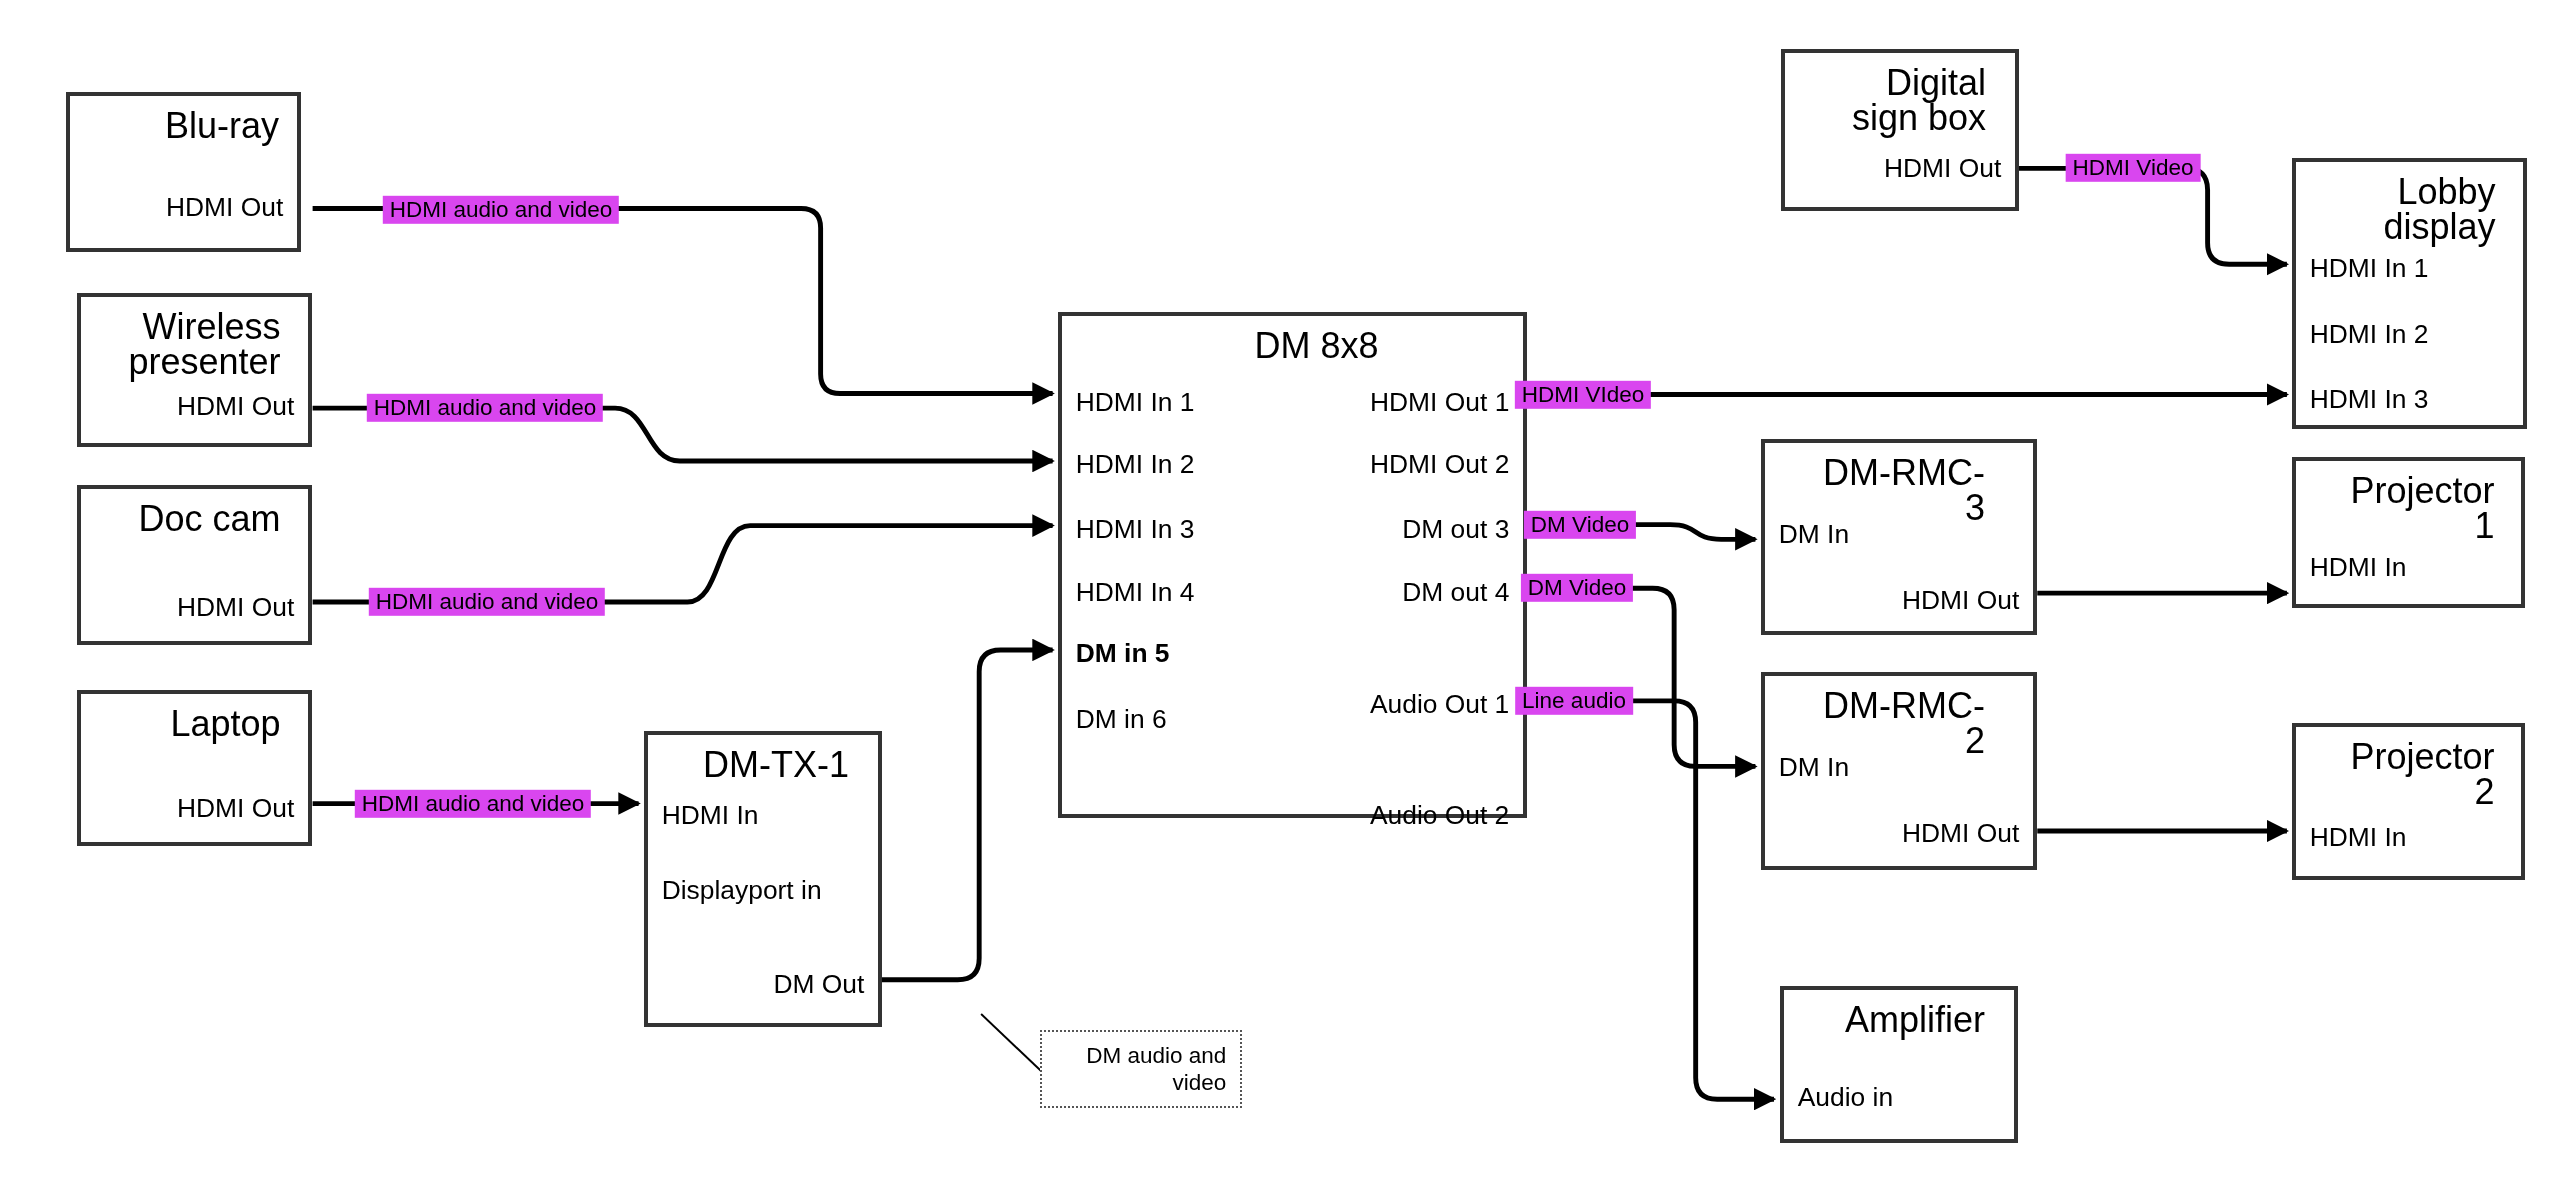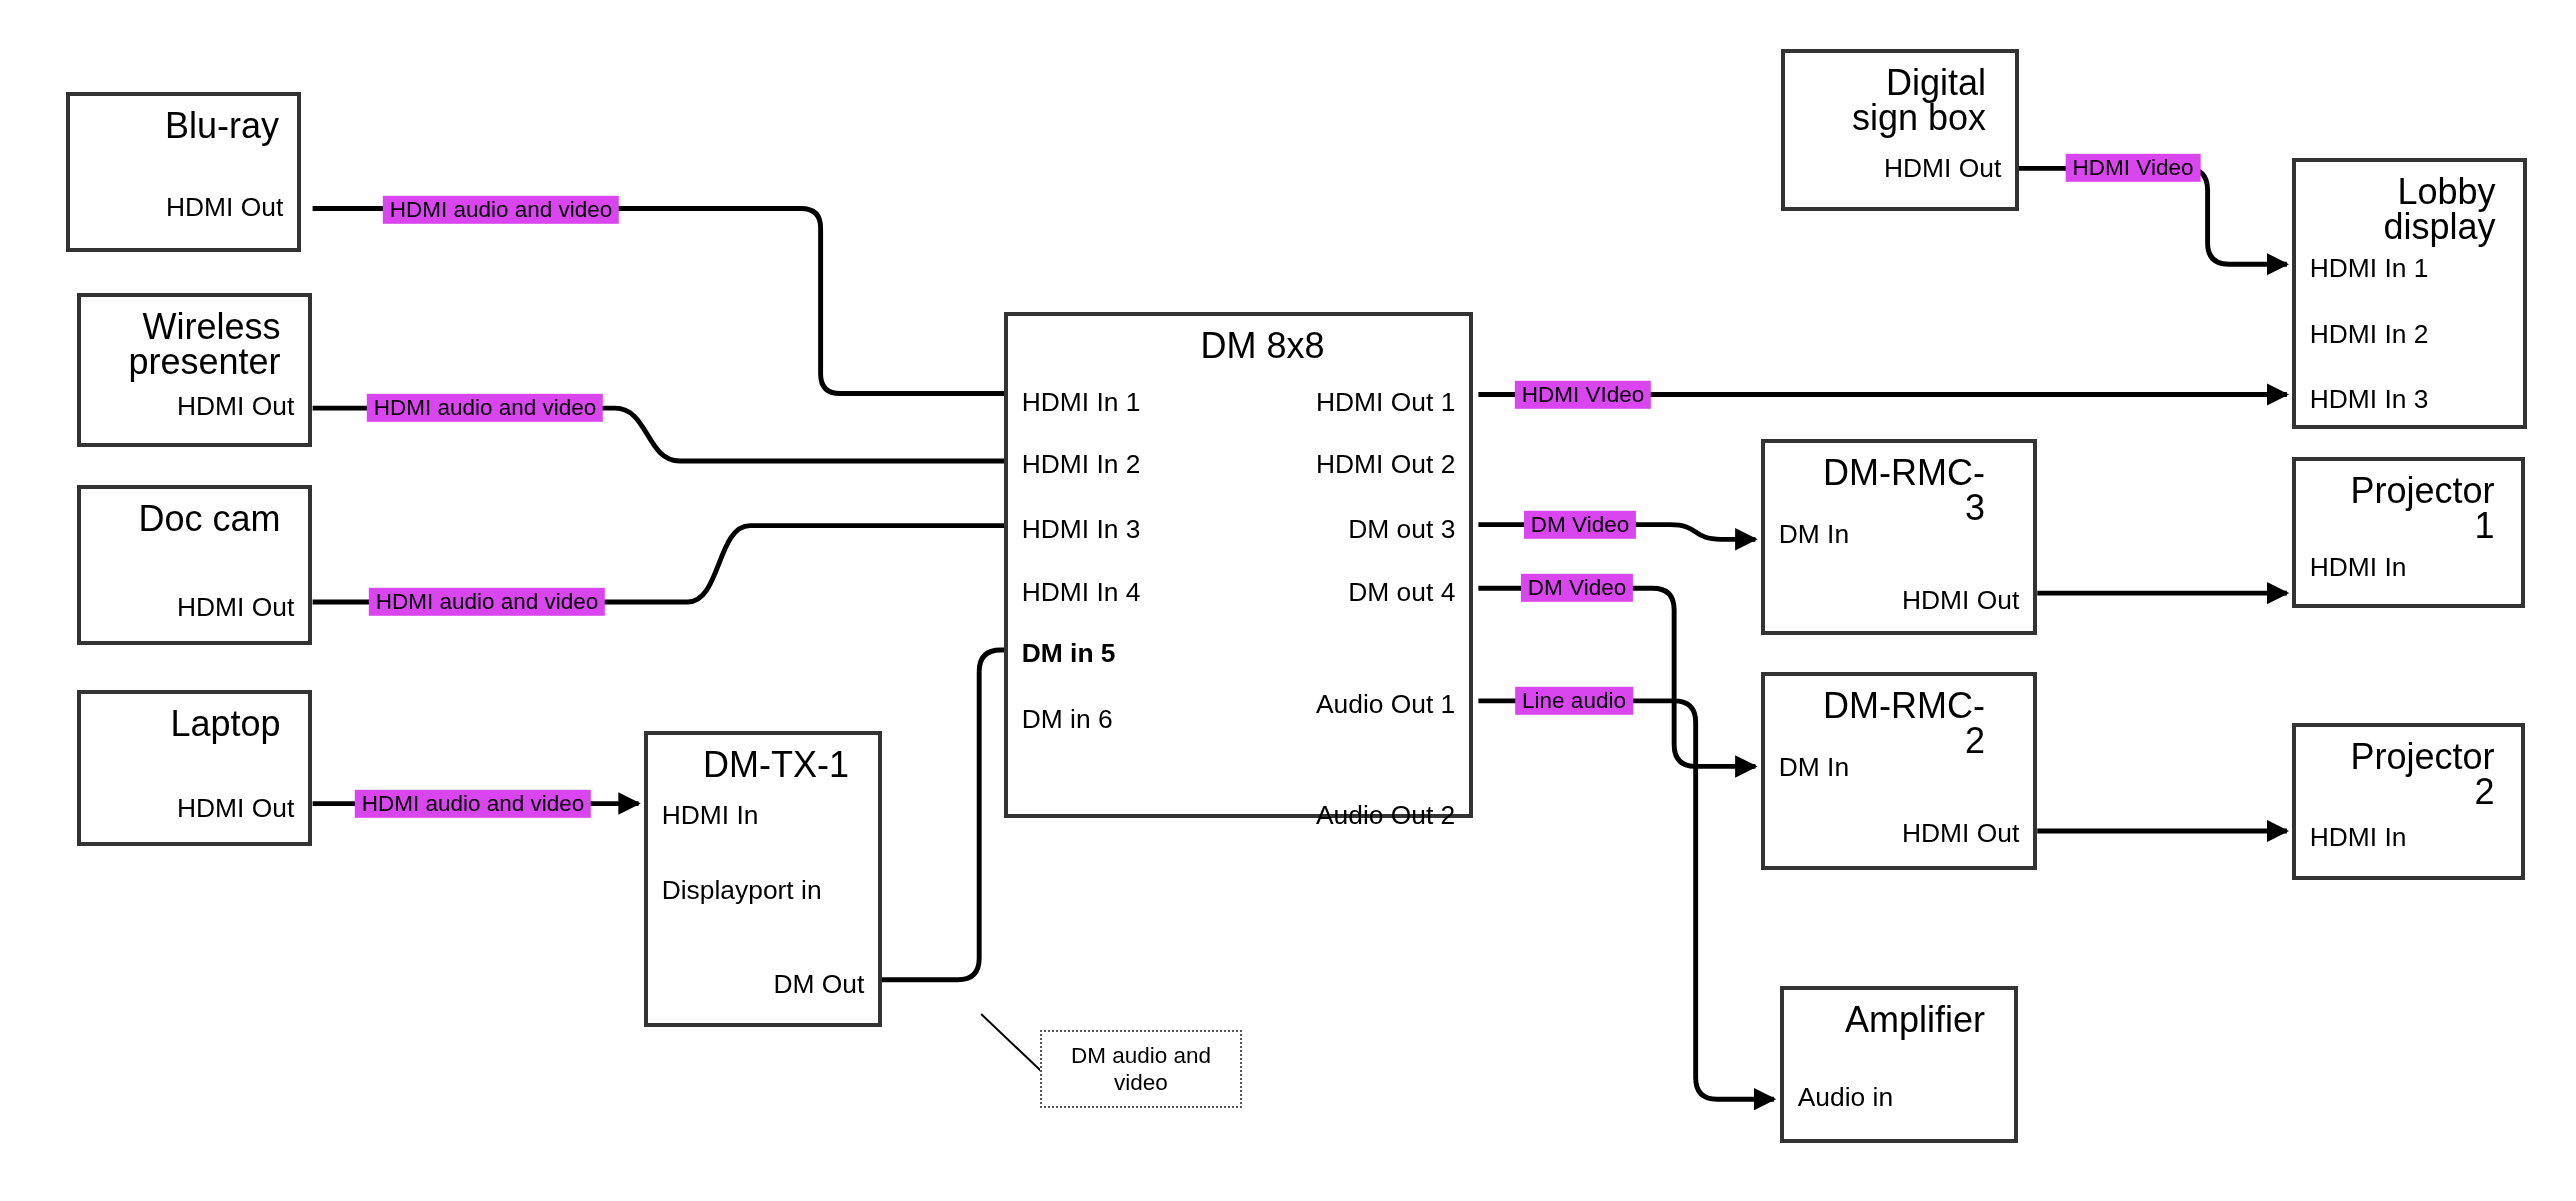--- a/index.html
+++ b/index.html
@@ -51,21 +51,21 @@
     font-size: 22.5px;
     line-height: 26.4px;
     padding: 1px 6.9px;
     white-space: nowrap;
   }
   .note {
     position: absolute;
     border: 2px dotted #555555;
     background: #ffffff;
     box-sizing: border-box;
-    text-align: center;
+    text-align: right;
     font-size: 22.5px;
     line-height: 27.4px;
     padding: 9.8px 13.7px 0 13.7px;
   }
 </style>
 </head>
 <body>
 
 <div class="canvas">
 
@@ -110,21 +110,21 @@
     <div class="port right" style="top:98px;">HDMI Out</div>
   </div>
 
   <div class="node" style="left:644px; top:731px; width:238px; height:296px;">
     <div class="title">DM-TX-1</div>
     <div class="port left" style="top:64px;">HDMI In</div>
     <div class="port left" style="top:139px;">Displayport in</div>
     <div class="port right" style="top:233px;">DM Out</div>
   </div>
 
-  <div class="node" style="left:1004px; top:312px; width:469px; height:506px;">
+  <div class="node" style="left:1058px; top:312px; width:469px; height:506px;">
     <div class="title">DM 8x8</div>
     <div class="port left" style="top:70px;">HDMI In 1</div>
     <div class="port left" style="top:132px;">HDMI In 2</div>
     <div class="port left" style="top:197px;">HDMI In 3</div>
     <div class="port left" style="top:260px;">HDMI In 4</div>
     <div class="port left" style="top:321px;font-weight:bold;">DM in 5</div>
     <div class="port left" style="top:387px;">DM in 6</div>
     <div class="port right" style="top:70px;">HDMI Out 1</div>
     <div class="port right" style="top:132px;">HDMI Out 2</div>
     <div class="port right" style="top:197px;">DM out 3</div>

